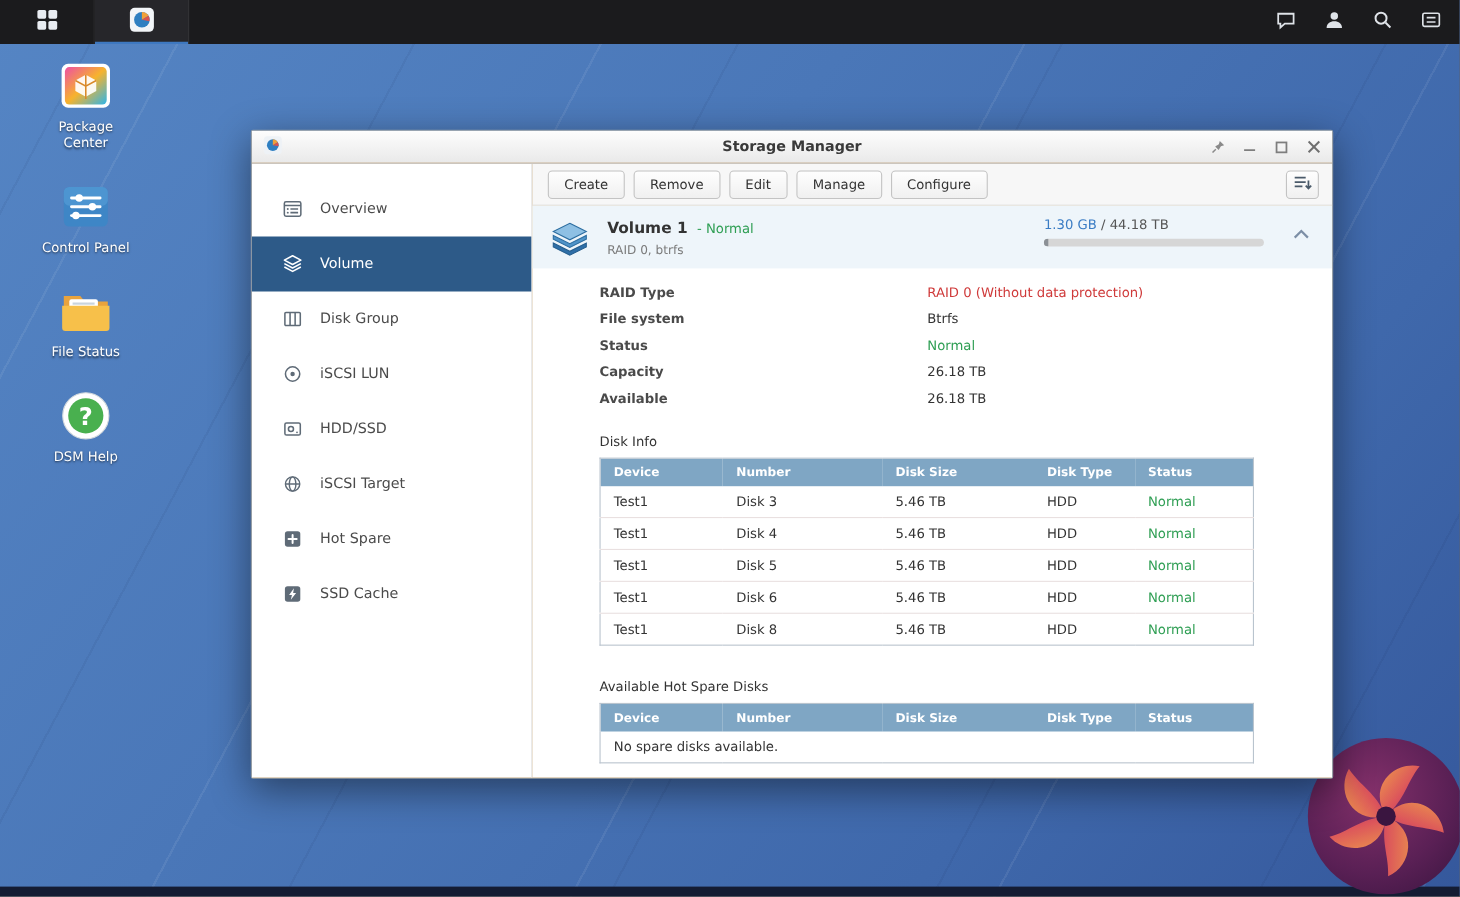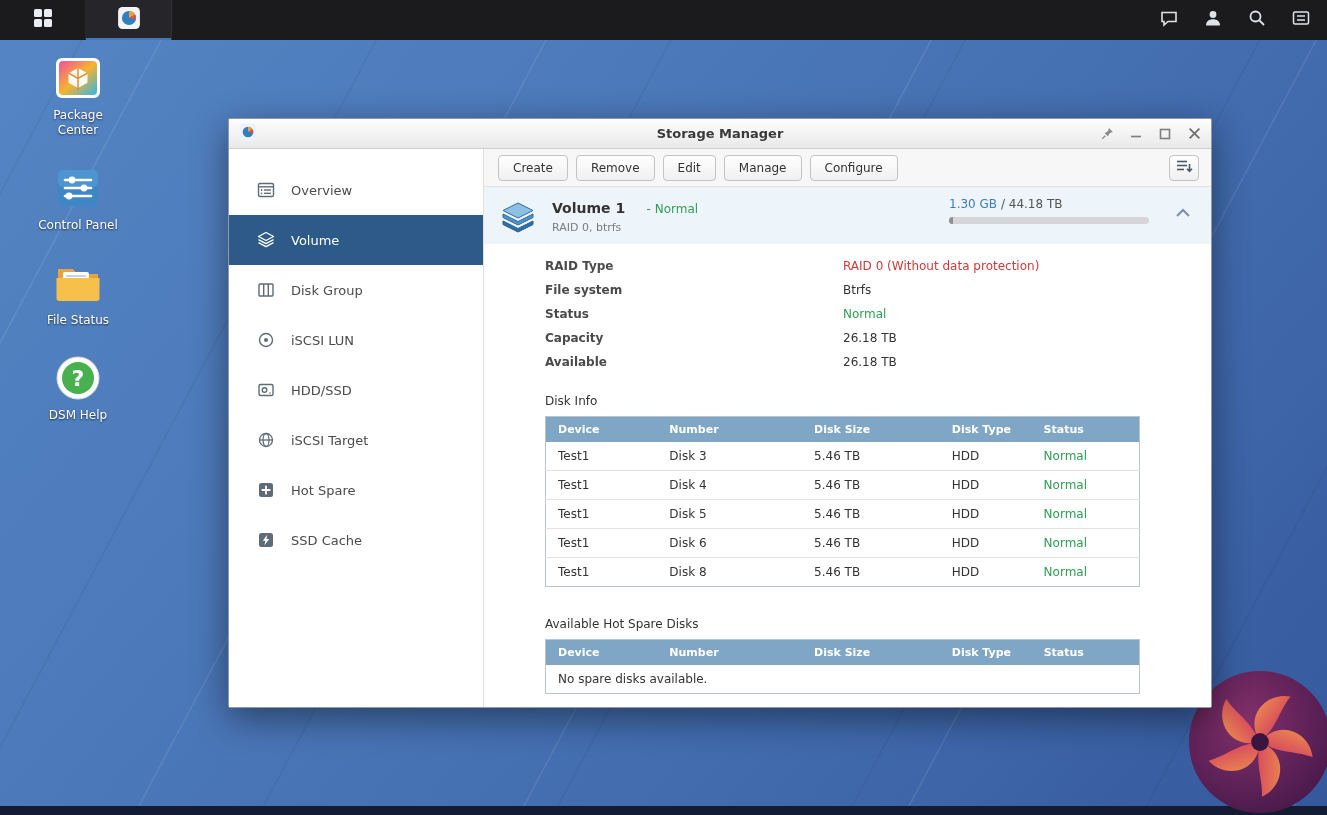--- a/index.html
+++ b/index.html
@@ -95,21 +95,21 @@
   }
   .tool-right { margin-left:auto; width:30px; height:26px; border:1px solid #c3c3c3; border-radius:4px;
     background:linear-gradient(#fefefe,#f0f0f0); display:flex; align-items:center; justify-content:center; cursor:pointer; }
 
   .scrollarea { flex:1; overflow:hidden; background:#fff; }
 
   .panel-header { position:relative; padding:13px 16px 10px; background:#eef5fa; display:flex; gap:16px; }
   .vol-icon { width:36px; height:32px; flex:0 0 36px; margin-top:2px; }
   .vol-name-line { font-size:14px; }
   .vol-name { font-weight:bold; color:#333; }
-  .vol-status { font-size:12px; color:var(--status-green,#2e9e53); margin-left:17px; }
+  .vol-status { font-size:12px; color:var(--status-green,#2e9e53); margin-left:4px; }
   .vol-subtitle { font-size:11px; color:#7a7a7a; margin-top:5px; }
   .usage { position:absolute; right:62px; top:10px; width:200px; font-size:12px; }
   .usage .used { color:var(--link-blue,#3a7cc4); }
   .usage .total { color:#555; }
   .usage-bar { height:7px; background:#d6d6d6; border-radius:4px; margin-top:6px; overflow:hidden; }
   .usage-fill { height:100%; background:#8b9096; }
   .collapse { position:absolute; right:20px; top:16px; cursor:pointer; }
 
   .details { padding:10px 24px 0 61px; }
   .drow { display:flex; padding:5px 0; font-size:12px; }

